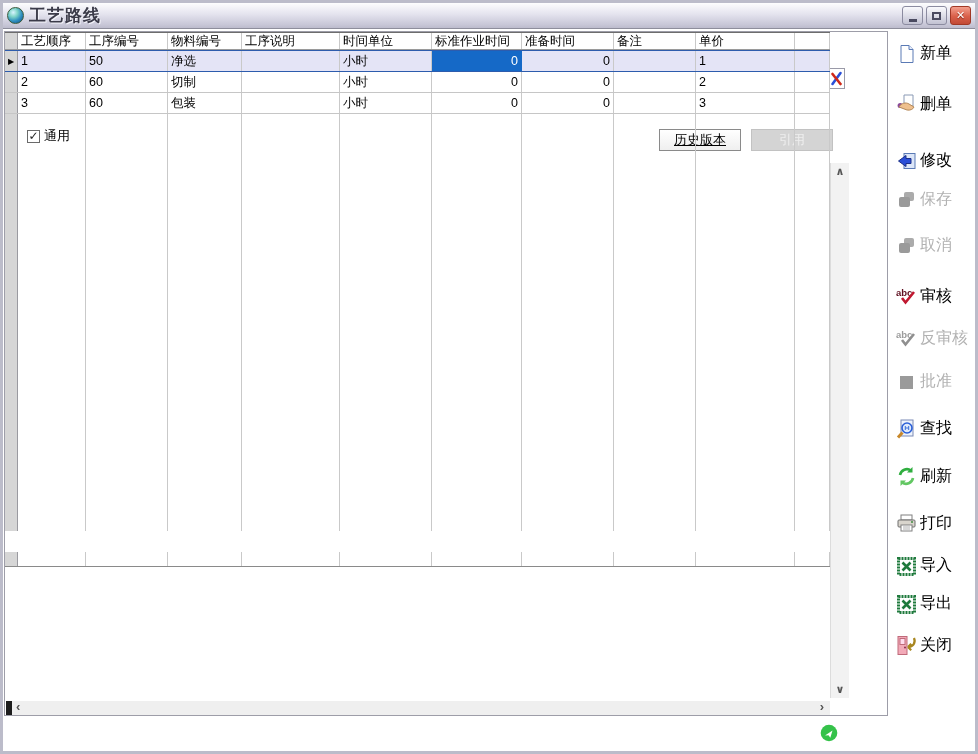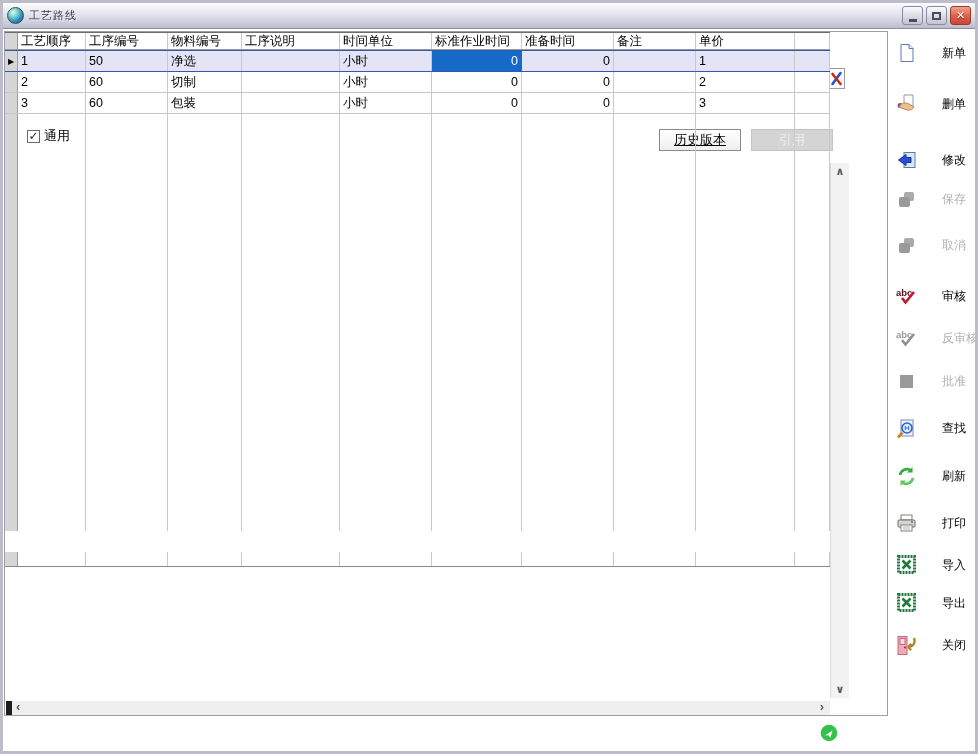--- a/index.html
+++ b/index.html
@@ -6,21 +6,21 @@
   *{box-sizing:border-box;}
   .window{position:relative;width:978px;height:754px;background:#ffffff;
     border:3px solid #bcbcca;outline:1px solid #5f5f6c;margin:0 auto;overflow:hidden;}
   
   .titlebar{position:absolute;left:0;top:0;width:972px;height:26px;
     background:linear-gradient(#fdfdfe,#e4e3ee 45%,#c9c8d8 85%,#bdbccd);
     display:flex;align-items:center;padding:0 4px;border-bottom:1px solid #8e8e9c;}
   .app-icon{width:17px;height:17px;border-radius:50%;
     background:radial-gradient(circle at 35% 30%,#d8f4ff 0%,#7fd4c8 30%,#2f8fc0 60%,#0c4a86 100%);
     border:1px solid #3a5a3a;margin-right:5px;flex:0 0 aupx;}
-  .title-text{font-size:11px;font-weight:normal;color:#3b3b49;text-shadow:1px 1px 0 #f4f4fa;letter-spacing:1px;}
+  .title-text{font-size:17px;font-weight:bold;color:#3b3b49;text-shadow:1px 1px 0 #f4f4fa;letter-spacing:1px;}
   .winbtns{margin-left:auto;display:flex;gap:3px;}
   .winbtn{width:21px;height:19px;border-radius:3px;border:1px solid #8b8ba0;
     background:linear-gradient(#fafafd,#d8d8e4 60%,#c2c2d2);display:flex;align-items:center;justify-content:center;
     font-size:11px;color:#3c3c50;cursor:default;}
   .winbtn .minbar{width:8px;height:3px;background:#4a4a60;margin-top:9px;}
   .winbtn .maxbox{width:9px;height:8px;border:2px solid #4a4a60;}
   .winbtn.close{background:linear-gradient(#f3a08e,#d9604a 55%,#c24a36);border-color:#a03826;color:#fff;
     font-weight:bold;text-shadow:0 1px 1px #7c2213;}
   
   .panel{position:absolute;left:1px;top:28px;width:884px;height:685px;background:#fff;
@@ -57,23 +57,23 @@
   .afterrow{position:absolute;top:520px;height:15px;border-bottom:1px solid #8a8a8a;background:#fff;}
   .vscroll{position:absolute;left:825px;top:131px;width:19px;height:535px;background:#f2f2f2;
     border-left:1px solid #dcdcdc;}
   .vscroll .arr{position:absolute;left:0;width:100%;text-align:center;font-size:11px;color:#555;font-weight:bold;}
   .hscroll{position:absolute;left:1px;top:669px;width:824px;height:14px;background:#efefef;}
   .hthumb{position:absolute;left:0;top:0;width:6px;height:14px;background:#1d1d1d;}
   .hscroll .arr{position:absolute;top:-1px;font-size:13px;color:#555;font-weight:bold;line-height:14px;}
   
   .toolbar{position:absolute;left:890px;top:28px;width:82px;height:660px;background:#fff;}
   .tbtn{position:absolute;left:3px;display:flex;align-items:center;gap:3px;height:22px;cursor:default;}
-  .tbtn .lbl{font-size:12px;color:#000;white-space:nowrap;margin-left:22px;}
+  .tbtn .lbl{font-size:16px;color:#000;white-space:nowrap;}
   .tbtn.disabled .lbl{color:#b2b2b2;}
-  .ticon{width:21px;height:21px;display:inline-flex;align-items:flex-start;justify-content:center;}
+  .ticon{width:21px;height:21px;display:inline-flex;align-items:flex-end;justify-content:center;}
   .badge{position:absolute;left:817px;top:721px;width:18px;height:18px;}
 </style>
 </head>
 <body>
 
 <div class="window">
 
   <div class="titlebar">
     <div class="app-icon"></div>
     <div class="title-text">工艺路线</div>

